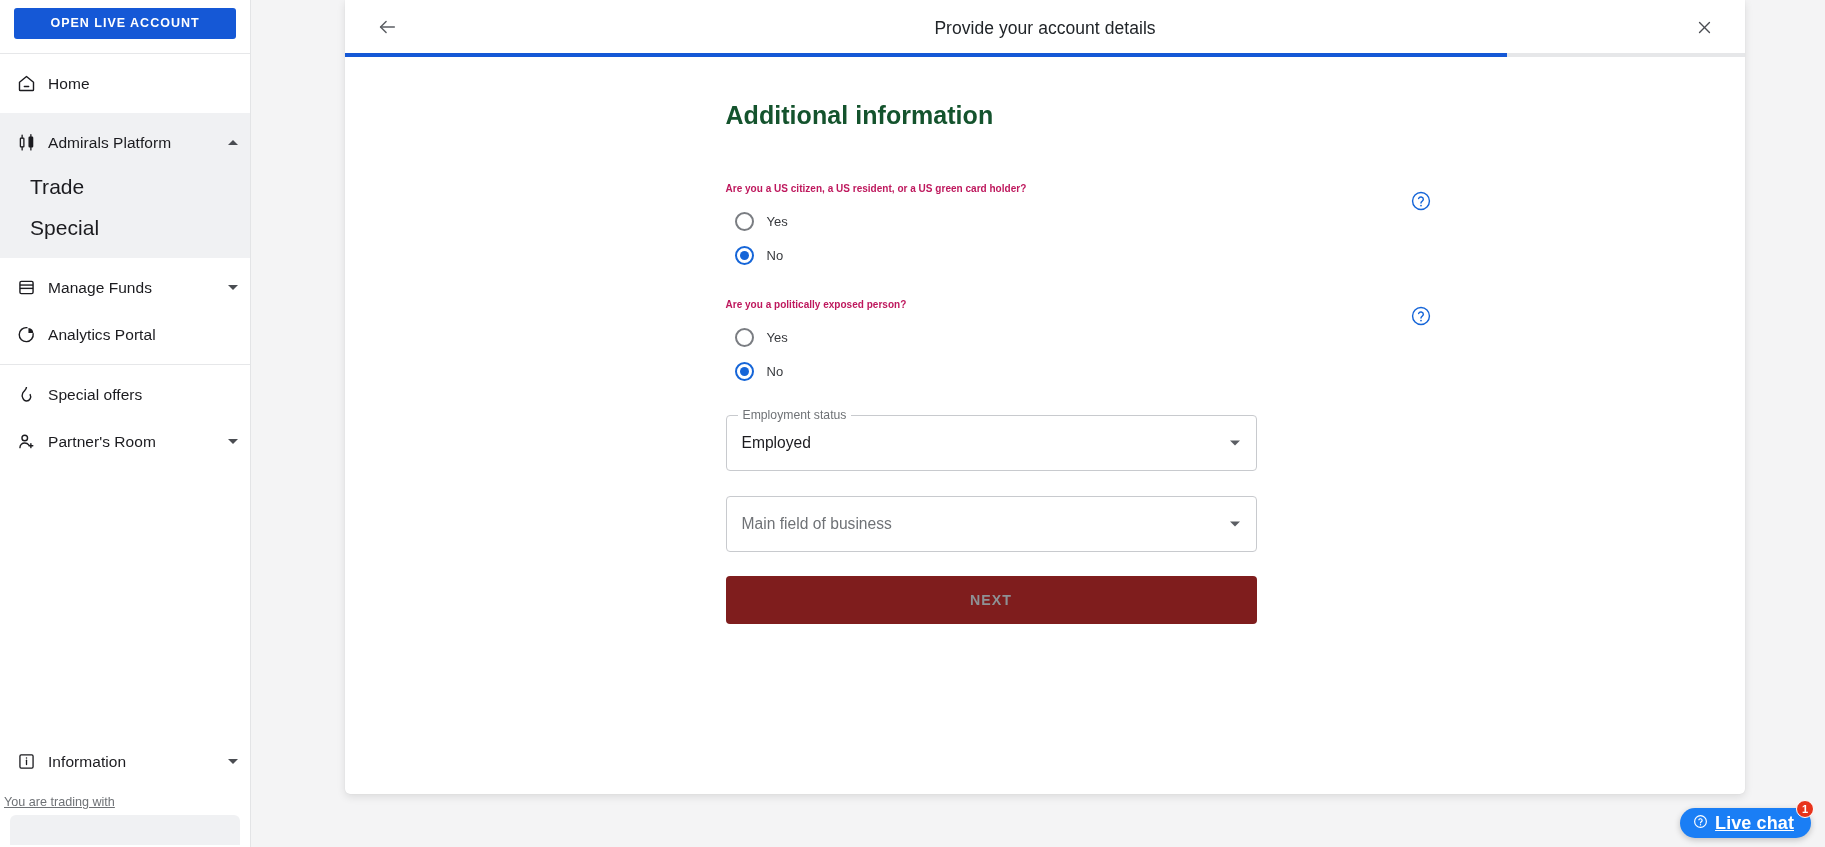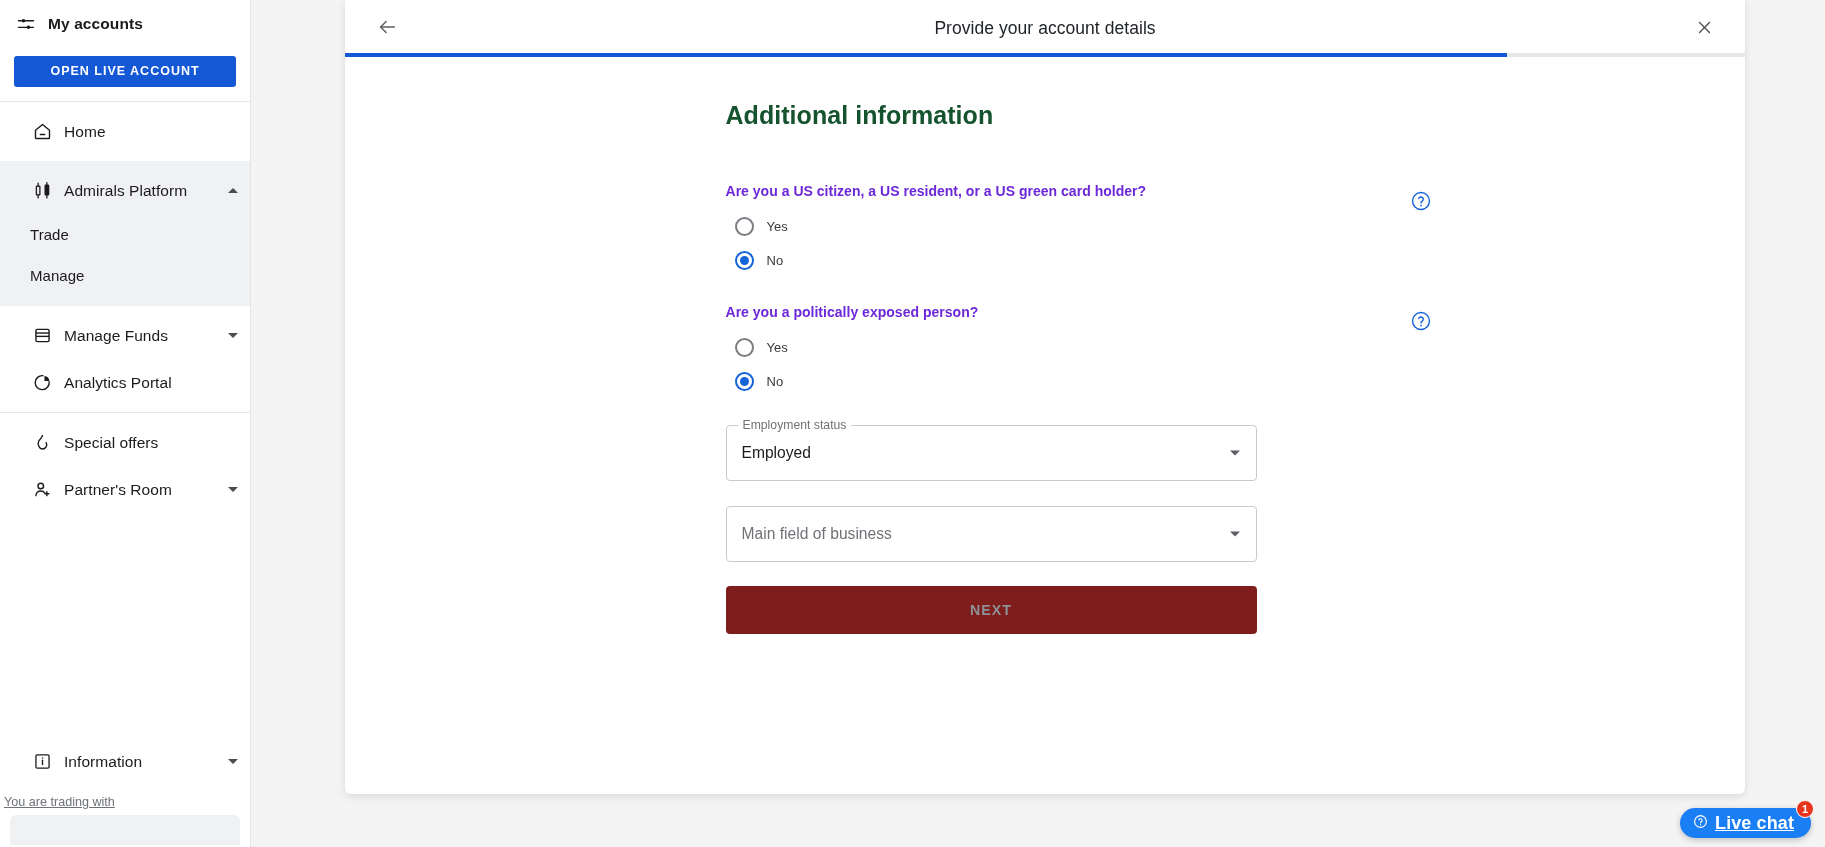--- a/index.html
+++ b/index.html
@@ -41,33 +41,32 @@
     cursor: pointer; line-height: 31px; text-align: center;
   }
   .sb-sep { height: 1px; background: #e6e7e9; width: 100%; }
 
   .sb-group { padding: 6px 0; }
   .sb-group.active-group { background: #f0f1f3; padding-bottom: 10px; }
   .sb-item {
     display: flex; align-items: center;
     height: 47px; padding-left: 8px; cursor: pointer;
     position: relative;
-    margin-left: 16px;
   }
   .sb-item .ic { width: 36px; display:flex; align-items:center; justify-content:center; flex: 0 0 36px;}
   .sb-item .lbl {
     font-size: 15.5px; color: #1b1b1f; font-weight: 400;
     letter-spacing: .05px; padding-left: 4px; flex: 1 1 auto;
   }
   .sb-item .caret { width: 34px; display:flex; align-items:center; justify-content:center; }
   .sb-sub {
     display: flex; align-items: center;
     height: 41px; padding-left: 30px; cursor: pointer;
   }
-  .sb-sub .lbl { font-size: 15px; color: #1b1b1f; letter-spacing: .05px; }
+  .sb-sub .lbl { font-size: 21px; color: #1b1b1f; letter-spacing: .05px; }
 
   .sb-spacer { flex: 1 1 auto; }
   .sb-bottom { padding-bottom: 2px; }
   .sb-trading-note {
     font-size: 12.6px; color: #6f7276;
     padding: 10px 0 6px 4px;
     text-decoration: underline;
   }
   .sb-broker-card {
     margin: 0 10px; height: 30px; border-radius: 6px 6px 0 0;
@@ -143,21 +142,21 @@
     left: -54px;
   }
 
   .section-title {
     font-size: 25px; color: #14532d; font-weight: 700;
     letter-spacing: .05px; margin-bottom: 53px;
   }
 
   .q-block { position: relative; margin-bottom: 27px; }
   .q-label {
-    font-size: 14px; color: #6d28d9; font-weight: 700;
+    font-size: 10px; color: #be185d; font-weight: 700;
     letter-spacing: .02px; margin-bottom: 10px;
   }
   .radio-row {
     display: flex; align-items: center;
     height: 34px; cursor: pointer;
   }
   .radio {
     width: 19px; height: 19px; border-radius: 50%;
     border: 2px solid #7a7d82;
     margin-left: 9px; margin-right: 13px;
@@ -237,31 +236,20 @@
   }
 </style>
 </head>
 <body>
 
 <div class="app">
 
   <aside class="sidebar">
 
     <div class="sb-top">
-      <div class="sb-accounts">
-        <span class="ic">
-          <svg width="20" height="20" viewBox="0 0 24 24" fill="none" stroke="#1b1b1f" stroke-width="1.7" stroke-linecap="round">
-            <line x1="3" y1="8" x2="21" y2="8"></line>
-              <line x1="3" y1="16" x2="21" y2="16"></line>
-            <circle cx="9" cy="8" r="2.1" fill="#1b1b1f" stroke="none"></circle>
-            <circle cx="15" cy="16" r="2.1" fill="#1b1b1f" stroke="none"></circle>
-          </svg>
-        </span>
-        <span class="lbl">My accounts</span>
-      </div>
 
       <div class="sb-cta-wrap">
         <button class="sb-cta">OPEN LIVE ACCOUNT</button>
       </div>
     </div>
 
     <div class="sb-sep"></div>
 
     <div class="sb-group">
       <div class="sb-item">
@@ -289,21 +277,21 @@
         </span>
         <span class="lbl">Admirals Platform</span>
         <span class="caret">
             <span class="tri-up"></span>
           </span>
       </div>
       <div class="sb-sub">
         <span class="lbl">Trade</span>
       </div>
       <div class="sb-sub">
-        <span class="lbl">Manage</span>
+        <span class="lbl">Special</span>
       </div>
     </div>
 
     <div class="sb-group">
       <div class="sb-item">
         <span class="ic">
           <svg width="21" height="21" viewBox="0 0 24 24" fill="none" stroke="#1b1b1f" stroke-width="1.6">
             <rect x="4.5" y="5" width="15" height="14" rx="1.6"></rect>
             <line x1="4.5" y1="9.2" x2="19.5" y2="9.2"></line>
             <line x1="4.5" y1="13" x2="19.5" y2="13"></line>

